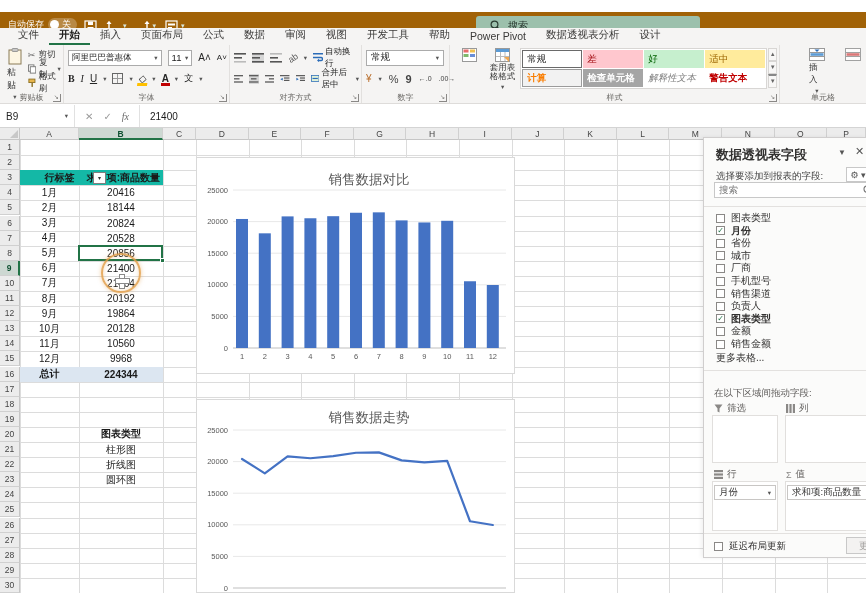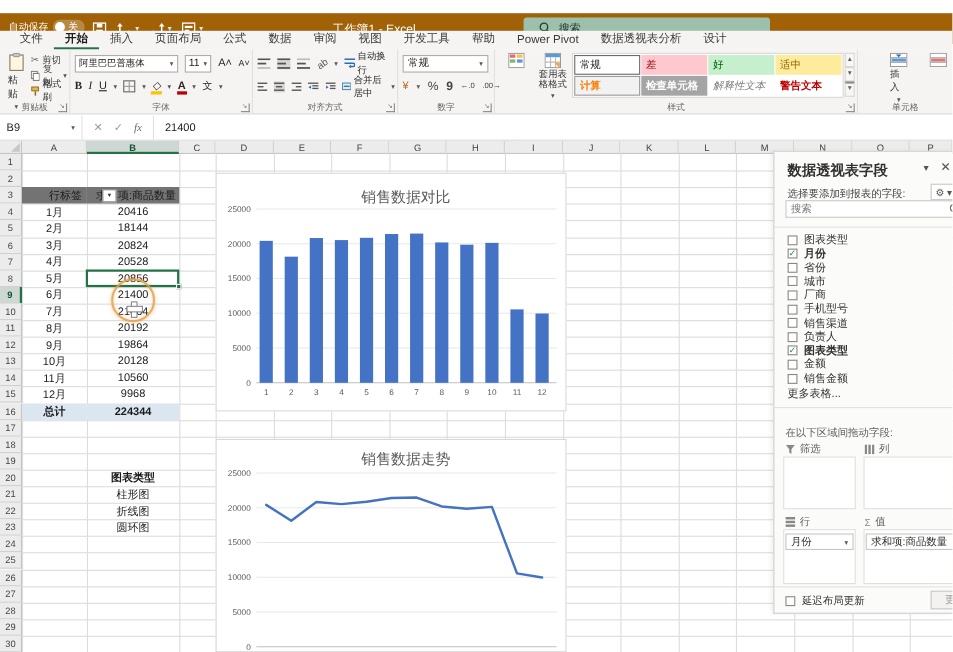--- a/index.html
+++ b/index.html
@@ -67,21 +67,21 @@
   .sheet { position:absolute; left:0; top:128px; width:866px; height:465px; background:#fff; overflow:hidden; }
   .corner { position:absolute; left:0; top:0; width:20px; height:12px; background:#ececec; border-right:1px solid #c6c6c6; border-bottom:1px solid #c6c6c6; }
   .corner::after { content:""; position:absolute; right:1px; bottom:1px; border-left:8px solid transparent; border-bottom:8px solid #c8c8c8; }
   .colhdr { position:absolute; top:0; height:12px; background:#ececec; border-right:1px solid #d0d0d0; border-bottom:1px solid #c6c6c6; text-align:center; font-size:8.5px; color:#444; line-height:12px; }
   .colhdr.sel { background:#cdd8d2; border-bottom:2px solid #217346; color:#0f5132; font-weight:bold; }
   .rowhdr { position:absolute; left:0; width:20px; background:#ececec; border-right:1px solid #c6c6c6; border-bottom:1px solid #d0d0d0; text-align:center; font-size:8.5px; color:#444; }
   .rowhdr.sel { background:#cdd8d2; border-right:2px solid #217346; color:#0f5132; font-weight:bold; }
   .vline { position:absolute; width:1px; background:#dcdcdc; }
   .hline { position:absolute; height:1px; background:#dcdcdc; }
   .cell { position:absolute; font-size:10px; color:#1a1a1a; display:flex; align-items:center; justify-content:center; white-space:nowrap; overflow:hidden; }
-  .cell.hdr { background:#737373; font-weight:normal;padding-left:20px; }
+  .cell.hdr { background:#14b8a6; font-weight:bold;padding-left:20px; }
   .cell.tot { background:#dce6f1; font-weight:bold; }
   .filter-btn { position:absolute; width:13px; height:12px; background:#fff; border:1px solid #7f7f7f; font-size:6px; color:#333; text-align:center; line-height:11px; }
   .chartbox { position:absolute; background:#fff; border:1px solid #d9d9d9; }
   .selbox { position:absolute; border:2px solid #217346; }
   .selbox .handle { position:absolute; right:-4px; bottom:-4px; width:5px; height:5px; background:#217346; border:1px solid #fff; }
   .clickring { position:absolute; width:40px; height:40px; border-radius:50%; border:2.5px solid rgba(227,160,75,.85); box-shadow:0 0 4px rgba(227,160,75,.5), inset 0 0 4px rgba(227,160,75,.35); }
   .cursor-plus { position:absolute; width:13px; height:13px; }
   .cursor-plus i { position:absolute; background:#fff; box-shadow:0 0 0 1px #8a8a8a; }
   .cursor-plus .v { left:4px; top:0; width:4px; height:13px; }
   .cursor-plus .h { left:0; top:4px; width:13px; height:4px; }
@@ -142,21 +142,20 @@
         <span class="dd">▾</span>
       <span>
           <svg width="13" height="12" viewBox="0 0 13 12">
             <rect x="1" y="1" width="11" height="10" fill="none" stroke="#fff" stroke-width="1.2"></rect>
             <rect x="3" y="3.5" width="7" height="2" fill="#fff"></rect>
             <rect x="3" y="7" width="4" height="2" fill="#fff"></rect>
           </svg>
         </span>
       <span class="dd">▾</span>
     </div>
-    <div class="tb-title">工作簿1 - Excel</div>
     <div class="tb-search">
       <svg width="11" height="11" viewBox="0 0 11 11" style="position:absolute;left:14px;">
           <circle cx="4.5" cy="4.5" r="3.4" fill="none" stroke="#2a3b31" stroke-width="1.2"></circle>
           <line x1="7" y1="7" x2="10" y2="10" stroke="#2a3b31" stroke-width="1.2"></line>
         </svg>
       <span>搜索</span>
     </div>
   </div>
 
   <div class="tabrow" id="tabrow">

